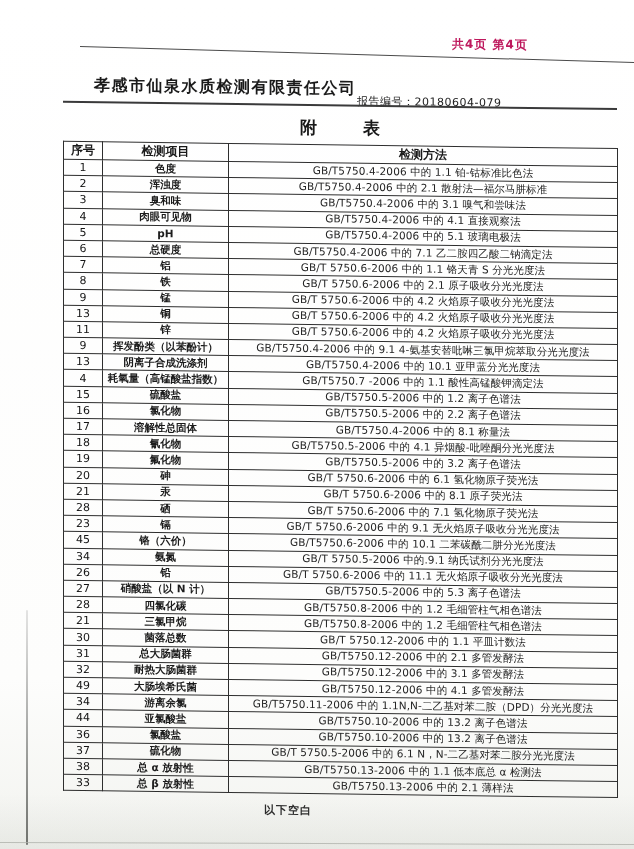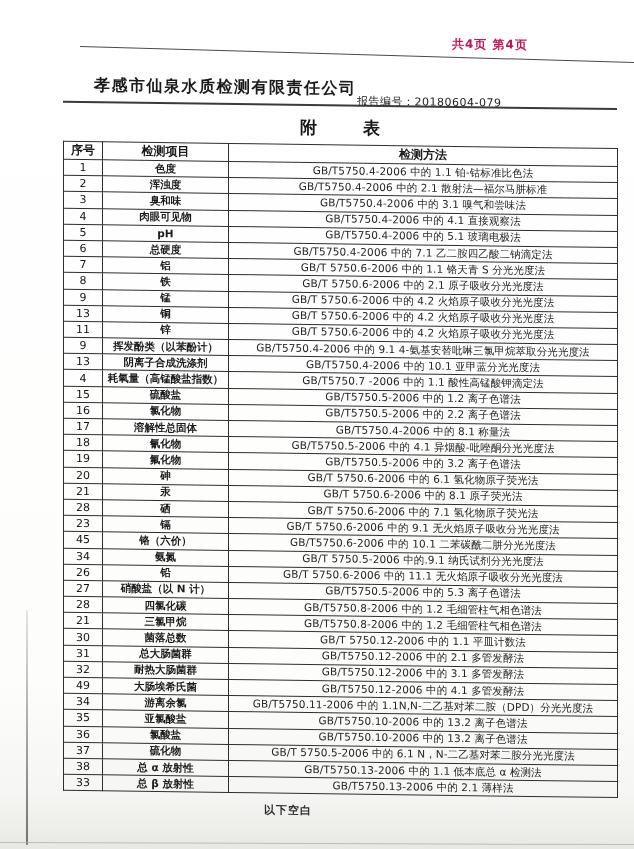--- a/index.html
+++ b/index.html
@@ -310,21 +310,21 @@
     <td class="c-method">GB/T5750.12-2006 中的 4.1 多管发酵法</td>
   </tr>
 
   <tr>
     <td class="c-no">34</td>
     <td class="c-item">游离余氯</td>
     <td class="c-method">GB/T5750.11-2006 中的 1.1N,N-二乙基对苯二胺（DPD）分光光度法</td>
   </tr>
 
   <tr>
-    <td class="c-no">35</td>
+    <td class="c-no">44</td>
     <td class="c-item">亚氯酸盐</td>
     <td class="c-method">GB/T5750.10-2006 中的 13.2 离子色谱法</td>
   </tr>
 
   <tr>
     <td class="c-no">36</td>
     <td class="c-item">氯酸盐</td>
     <td class="c-method">GB/T5750.10-2006 中的 13.2 离子色谱法</td>
   </tr>
 

